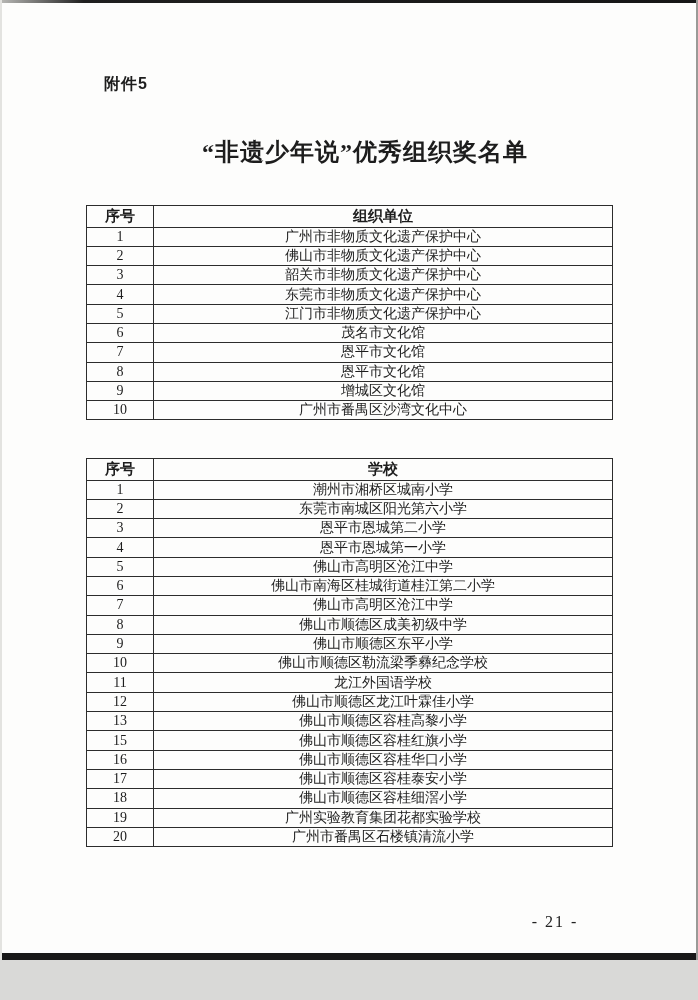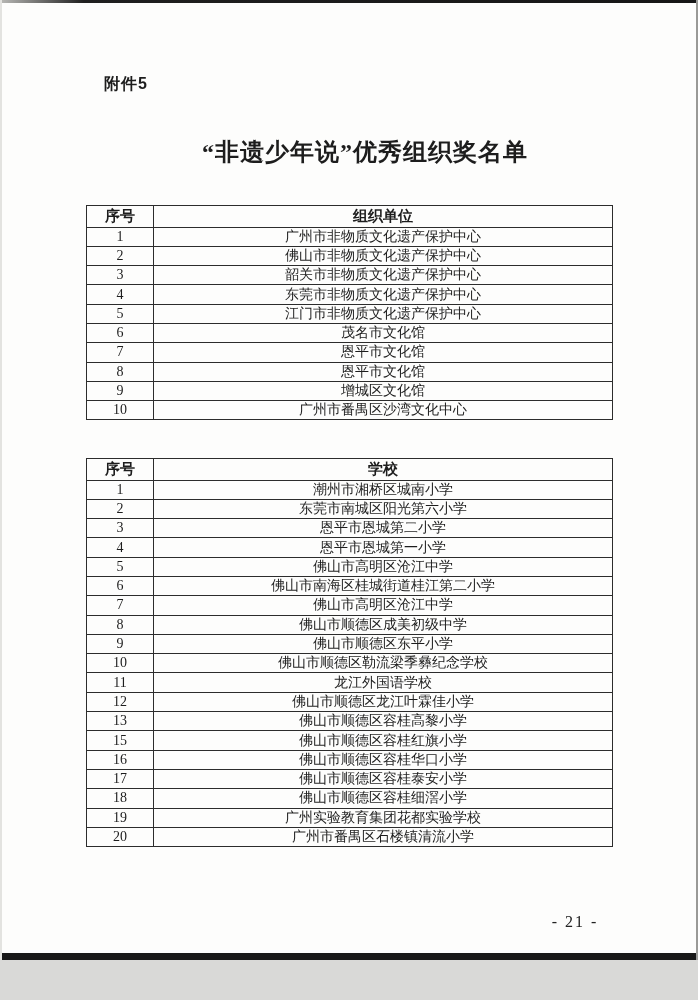--- a/index.html
+++ b/index.html
@@ -90,21 +90,21 @@
   }
   table.doc-table th:first-child,
   table.doc-table td:first-child {
     width: 66px;
   }
   #org-table { top: 205px; }
   #school-table { top: 458px; }
 
   .pagenum {
     position: absolute;
-    left: 520px;
+    left: 500px;
     top: 913px;
     width: 110px;
     text-align: center;
     font-size: 16px;
     letter-spacing: 2px;
     font-family: "Liberation Serif", "DejaVu Serif", serif;
     color: #222;
   }
 </style>
 </head>

